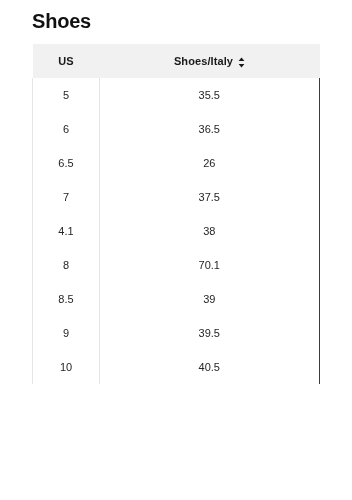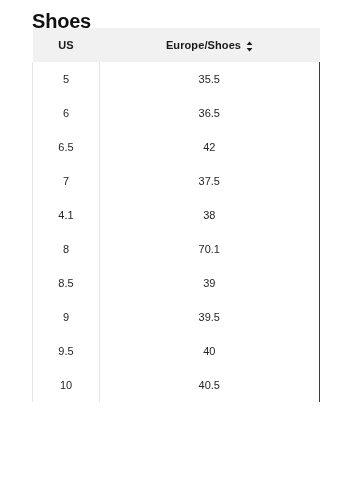--- a/index.html
+++ b/index.html
@@ -29,21 +29,21 @@
     top: 8px;
     font-size: 20px;
     font-weight: 600;
     letter-spacing: -0.2px;
     color: #111111;
     line-height: 26px;
   }
   .size-table-wrap {
     position: absolute;
     left: 32px;
-    top: 28px;
+    top: 44px;
     width: 288px;
     height: 456px;
     overflow: hidden;
   }
   table.size-table {
     width: 288px;
     border-collapse: collapse;
     table-layout: fixed;
     font-size: 11px;
   }
@@ -115,21 +115,21 @@
     <table class="size-table">
       <thead>
         <tr>
           <th class="col-us">
             <span class="th-inner">
               <span>US</span>
             </span>
           </th>
           <th class="col-eu">
             <span class="th-inner">
-              <span>Europe/Shoes</span>
+              <span>Shoes/Italy</span>
               <span class="sort-icon">
                 <svg width="9" height="11" viewBox="0 0 9 11" xmlns="http://www.w3.org/2000/svg">
                   <path d="M4.5 0.6 L7.4 4.0 L1.6 4.0 Z" fill="#1a1a1a"></path>
                   <path d="M4.5 10.4 L1.6 7.0 L7.4 7.0 Z" fill="#1a1a1a"></path>
                 </svg>
               </span>
             </span>
           </th>
         </tr>
       </thead>
@@ -137,21 +137,21 @@
           <tr>
             <td class="cell-us">5</td>
             <td class="cell-eu">35.5</td>
           </tr>
           <tr>
             <td class="cell-us">6</td>
             <td class="cell-eu">36.5</td>
           </tr>
           <tr>
             <td class="cell-us">6.5</td>
-            <td class="cell-eu">42</td>
+            <td class="cell-eu">26</td>
           </tr>
           <tr>
             <td class="cell-us">7</td>
             <td class="cell-eu">37.5</td>
           </tr>
           <tr>
             <td class="cell-us">4.1</td>
             <td class="cell-eu">38</td>
           </tr>
           <tr>
@@ -160,24 +160,20 @@
           </tr>
           <tr>
             <td class="cell-us">8.5</td>
             <td class="cell-eu">39</td>
           </tr>
           <tr>
             <td class="cell-us">9</td>
             <td class="cell-eu">39.5</td>
           </tr>
           <tr>
-            <td class="cell-us">9.5</td>
-            <td class="cell-eu">40</td>
-          </tr>
-          <tr>
             <td class="cell-us">10</td>
             <td class="cell-eu">40.5</td>
           </tr>
         </tbody>
     </table>
   </div>
 
 </div>
 
 </body></html>

